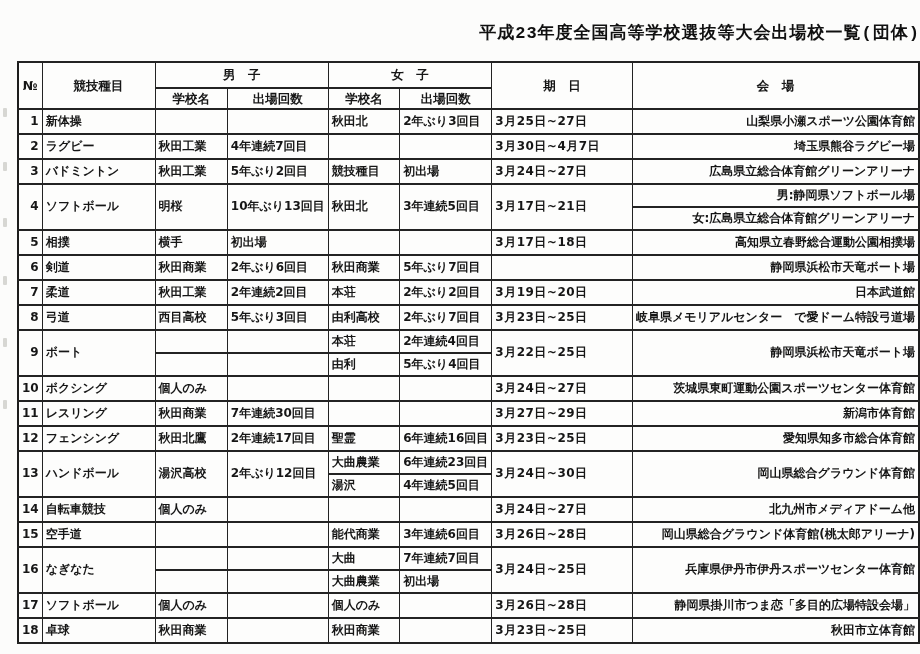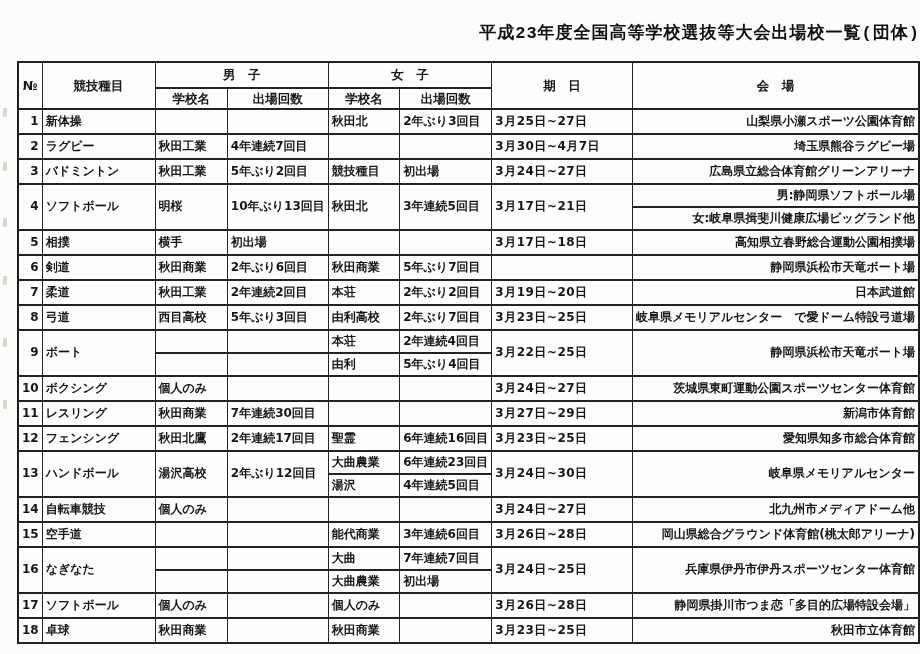--- a/index.html
+++ b/index.html
@@ -141,21 +141,21 @@
         <td class="c-no" rowspan="2">4</td>
         <td class="c-sport" rowspan="2">ソフトボール</td>
         <td class="c-school" rowspan="2">明桜</td>
         <td class="c-count" rowspan="2">10年ぶり13回目</td>
         <td class="c-school" rowspan="2">秋田北</td>
         <td class="c-count" rowspan="2">3年連続5回目</td>
         <td class="c-date" rowspan="2">3月17日~21日</td>
         <td class="c-venue">男:静岡県ソフトボール場</td>
       </tr>
       <tr class="sub">
-        <td class="c-venue">女:岐阜県揖斐川健康広場ビッグランド他</td>
+        <td class="c-venue">女:広島県立総合体育館グリーンアリーナ</td>
       </tr>
 
       <tr>
         <td class="c-no">5</td>
         <td class="c-sport">相撲</td>
         <td class="c-school">横手</td>
         <td class="c-count">初出場</td>
         <td class="c-school"></td>
         <td class="c-count"></td>
         <td class="c-date">3月17日~18日</td>
@@ -246,21 +246,21 @@
       </tr>
 
       <tr class="sub">
         <td class="c-no" rowspan="2">13</td>
         <td class="c-sport" rowspan="2">ハンドボール</td>
         <td class="c-school" rowspan="2">湯沢高校</td>
         <td class="c-count" rowspan="2">2年ぶり12回目</td>
         <td class="c-school">大曲農業</td>
         <td class="c-count">6年連続23回目</td>
         <td class="c-date" rowspan="2">3月24日~30日</td>
-        <td class="c-venue" rowspan="2">岐阜県メモリアルセンター</td>
+        <td class="c-venue" rowspan="2">岡山県総合グラウンド体育館</td>
       </tr>
       <tr class="sub">
         <td class="c-school">湯沢</td>
         <td class="c-count">4年連続5回目</td>
       </tr>
 
       <tr>
         <td class="c-no">14</td>
         <td class="c-sport">自転車競技</td>
         <td class="c-school">個人のみ</td>

